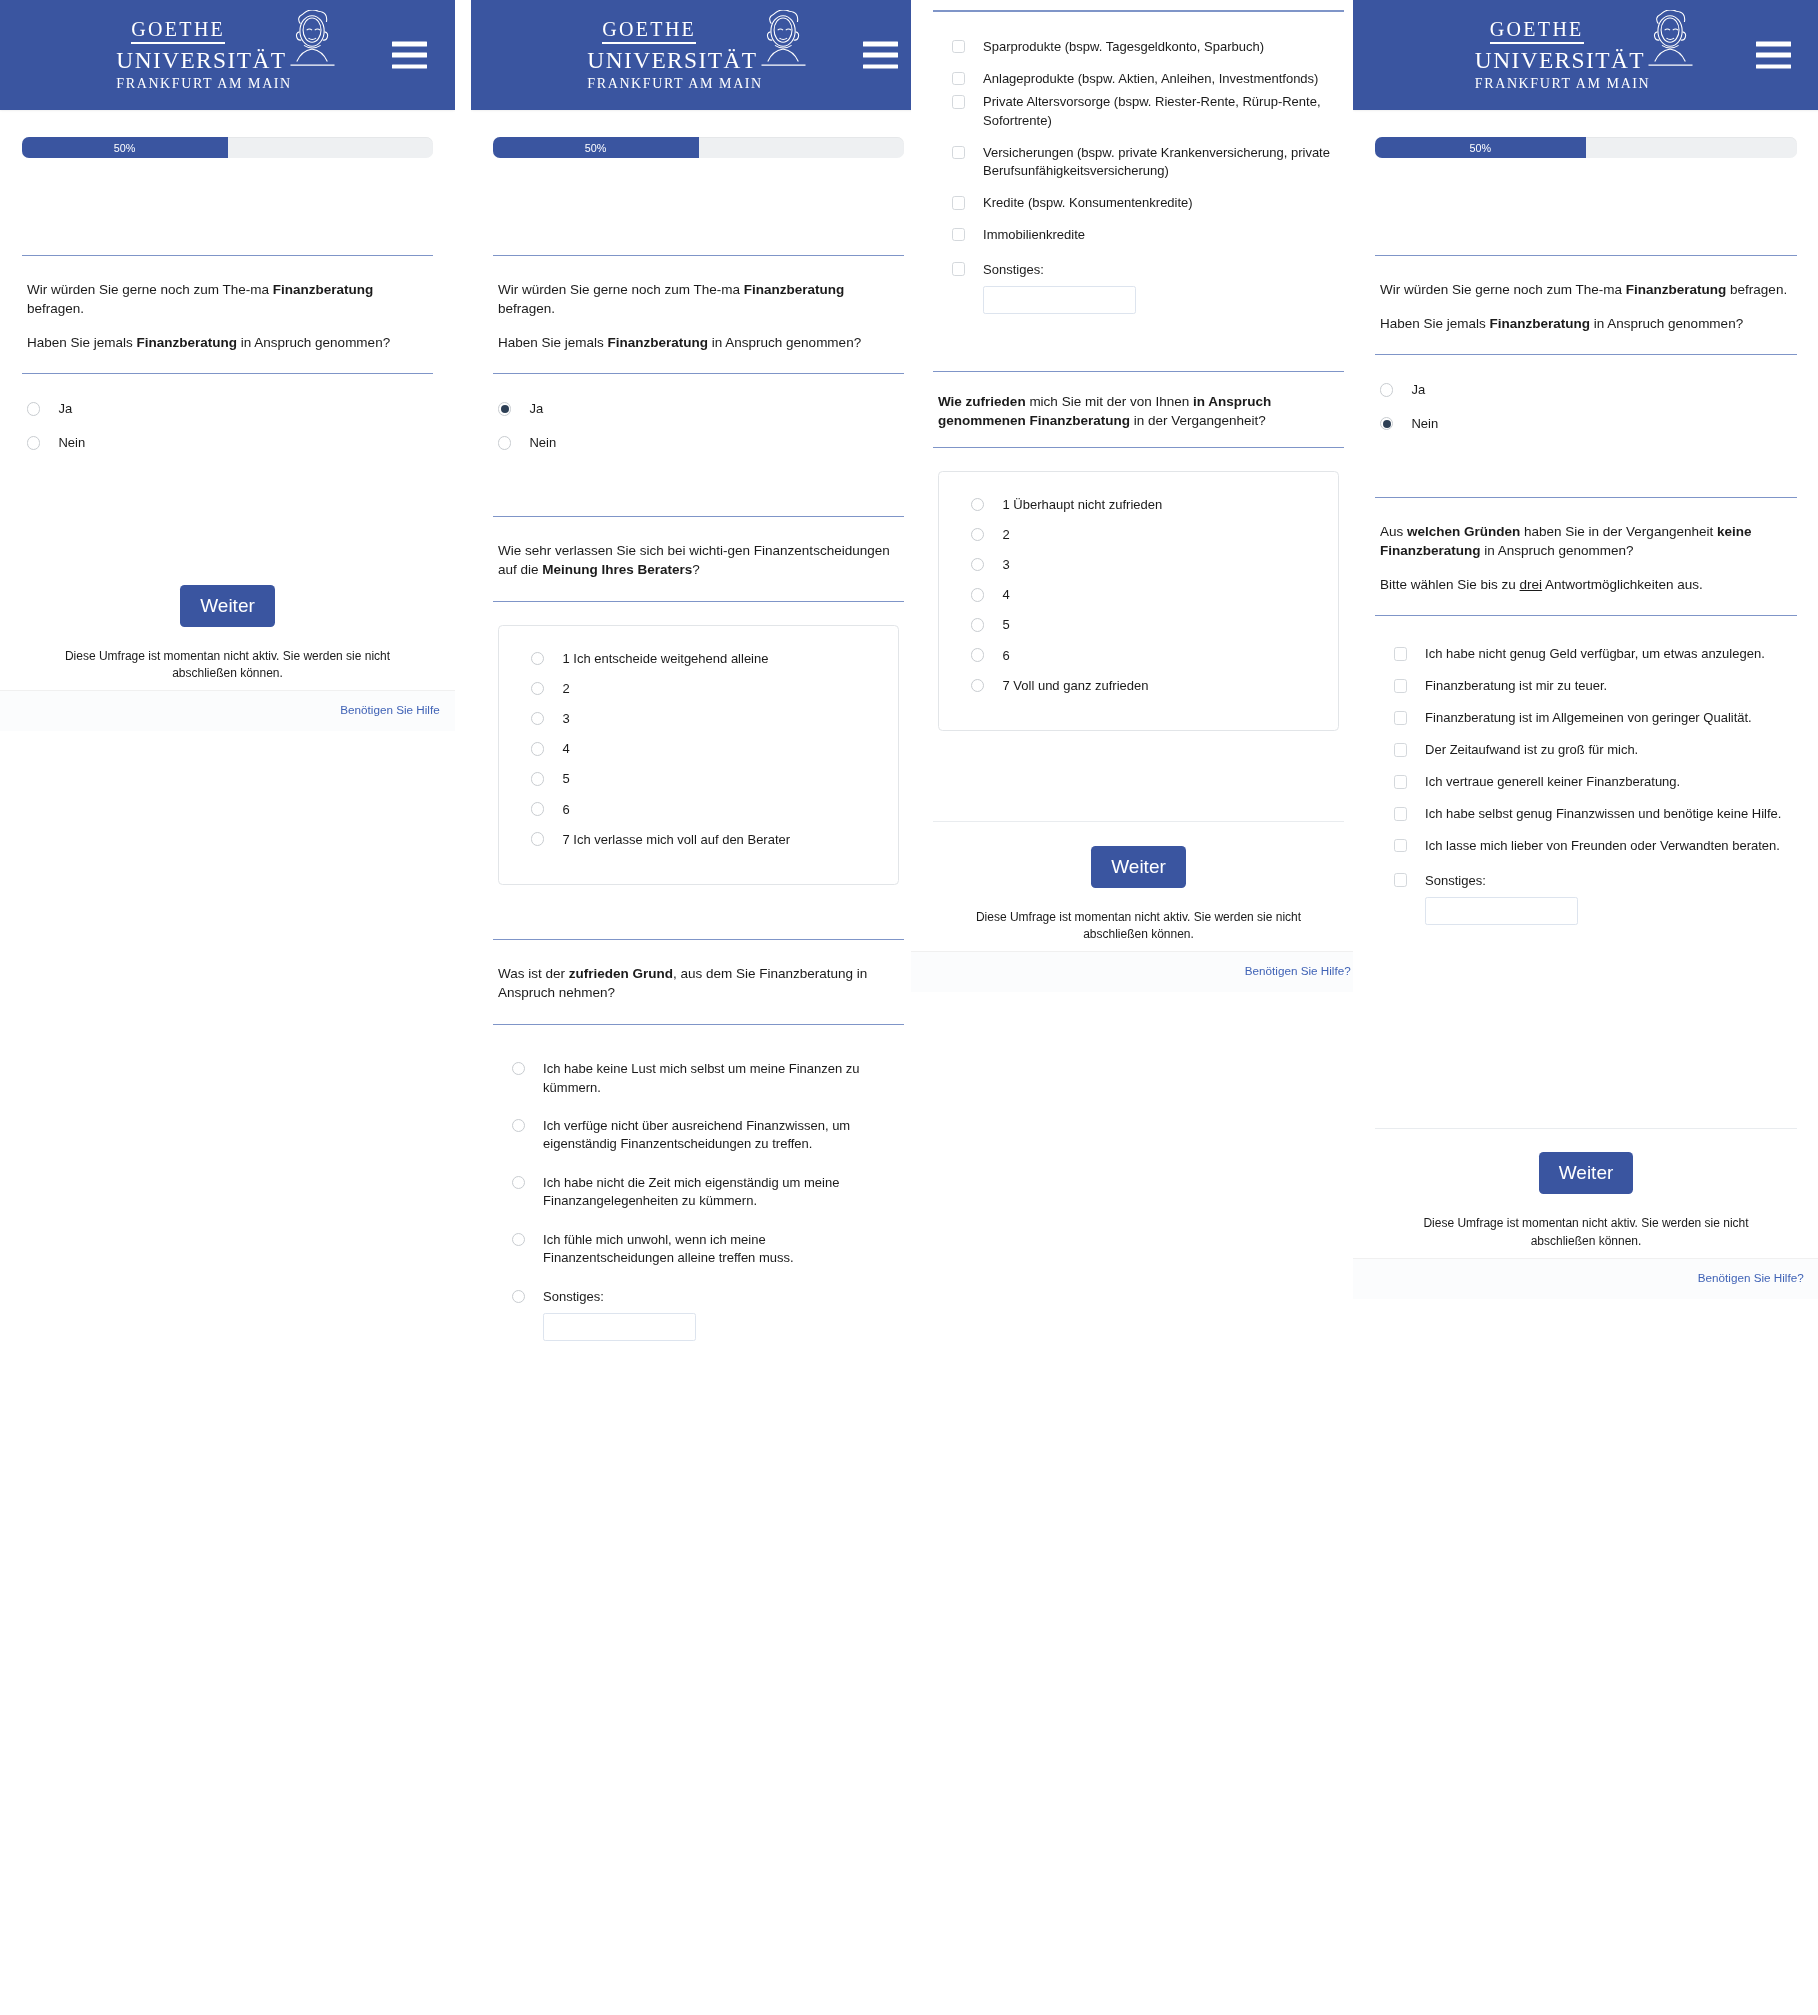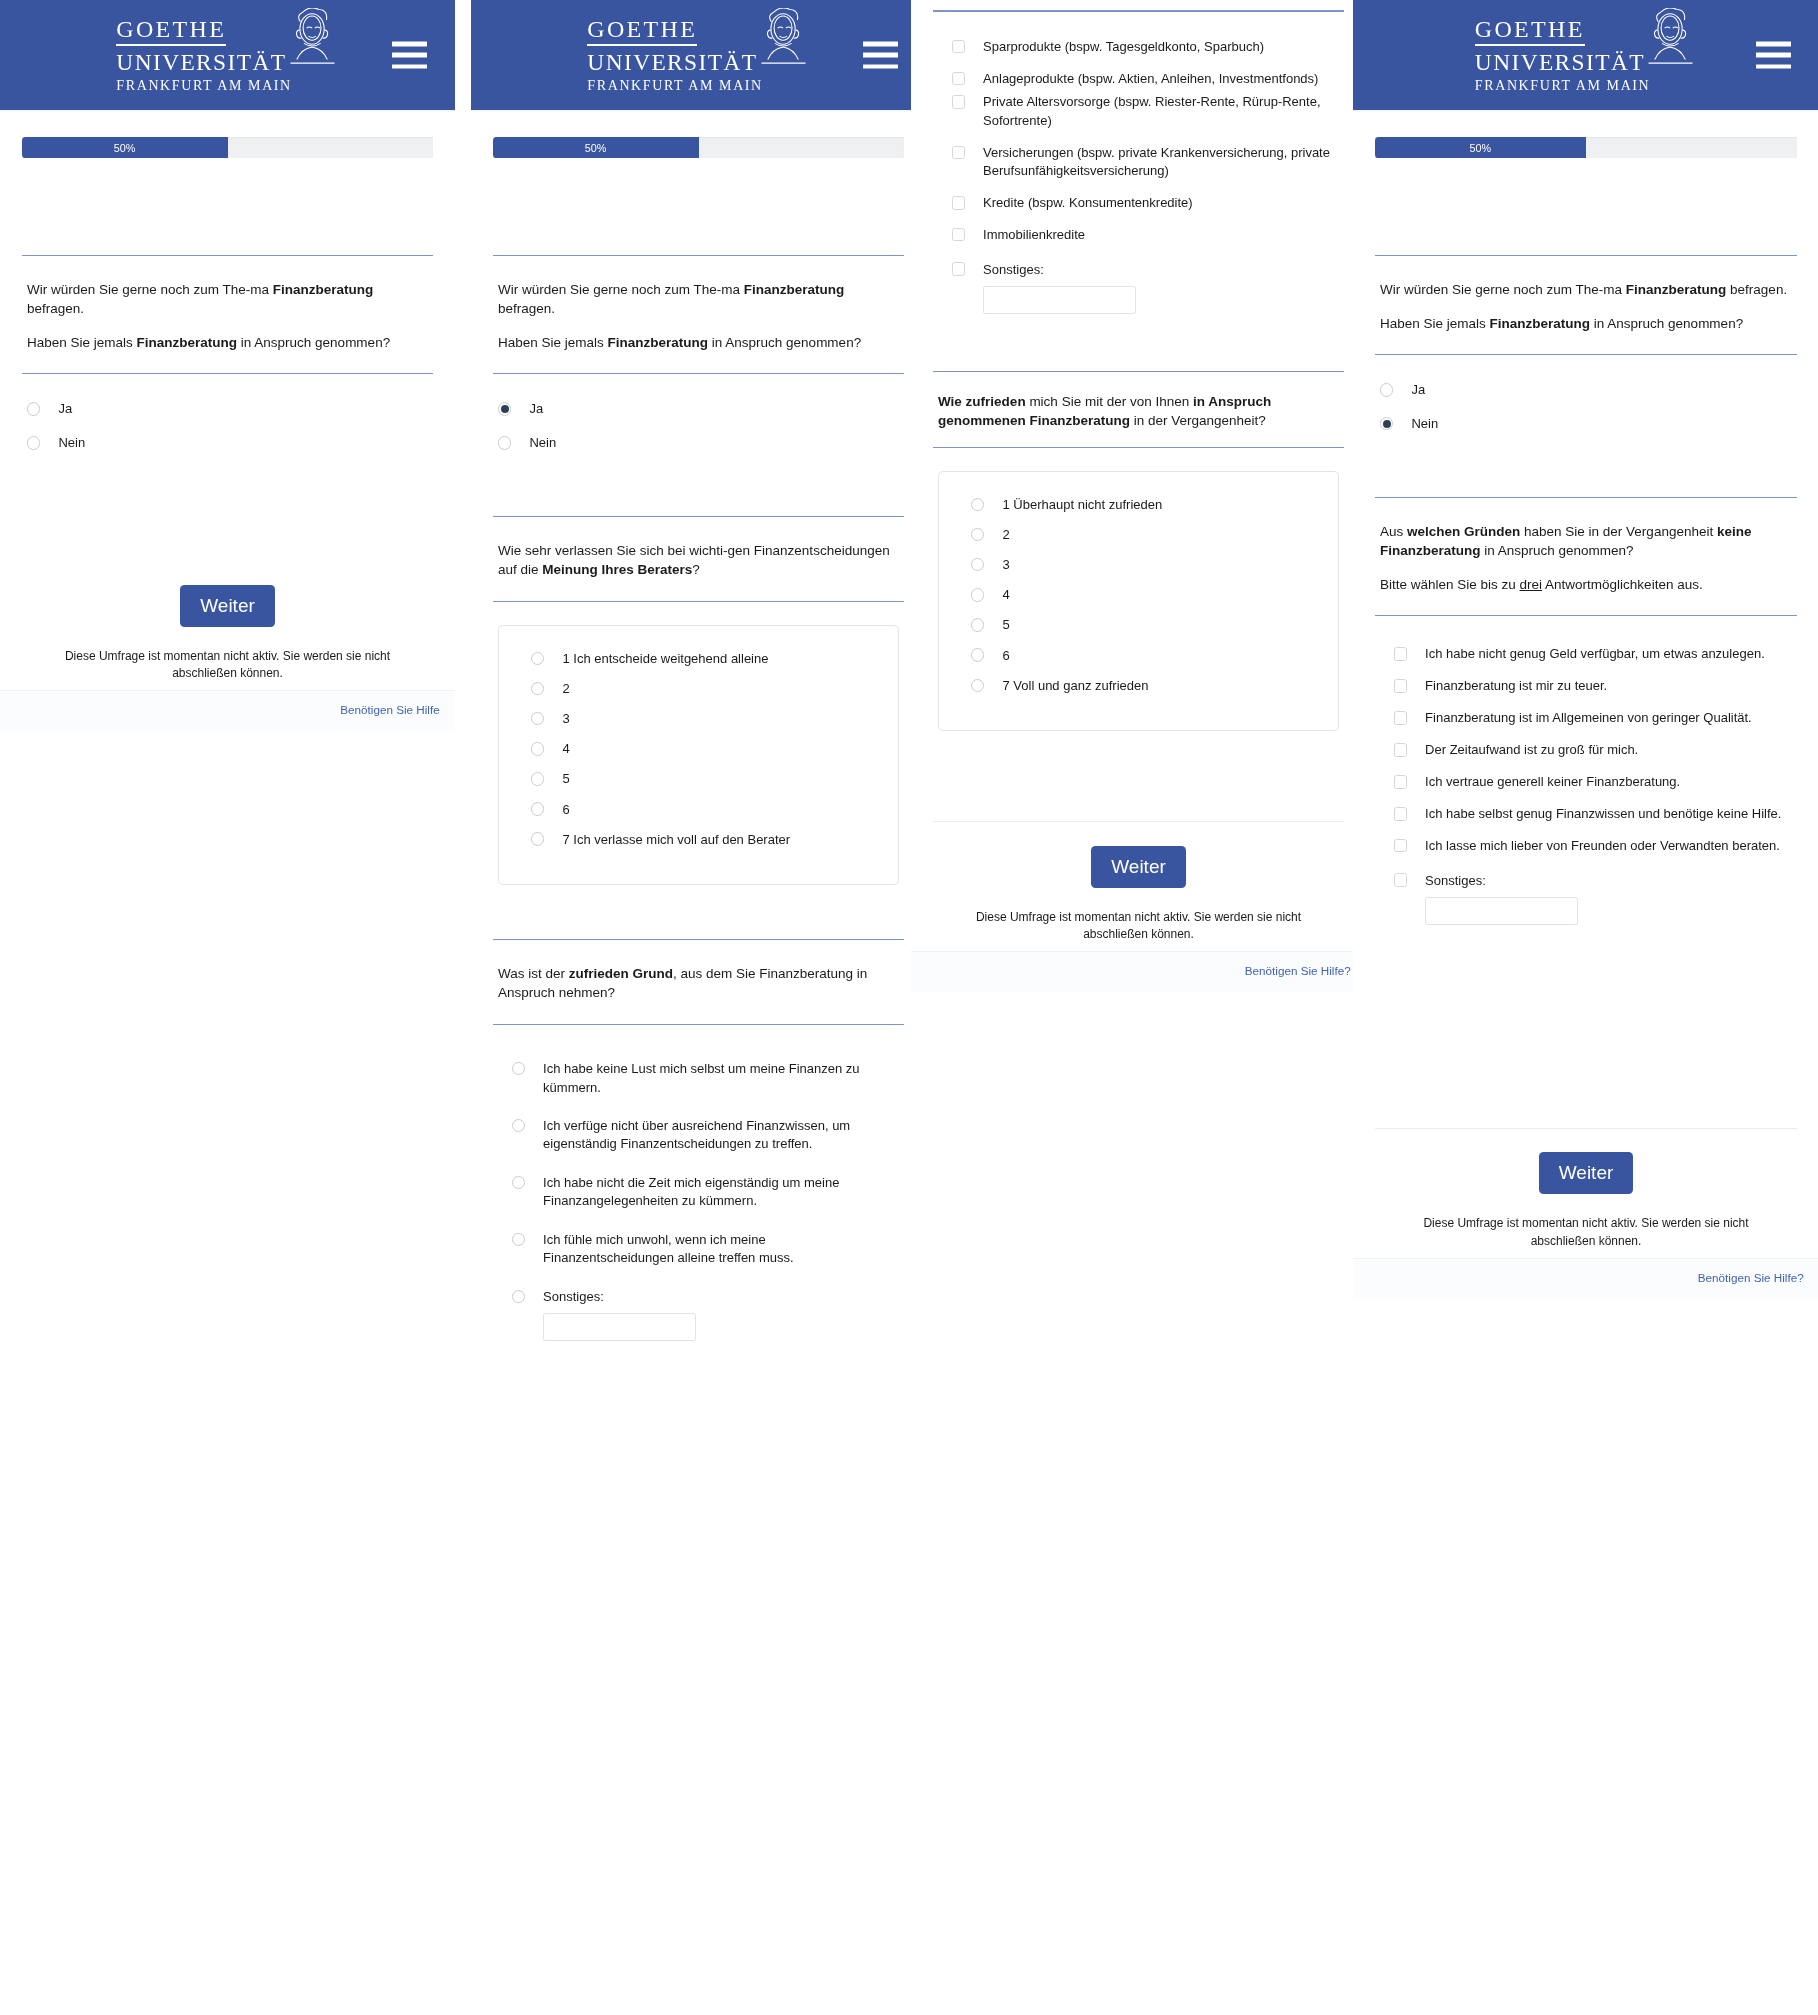--- a/index.html
+++ b/index.html
@@ -23,22 +23,22 @@
     position: relative;
     background: #3a55a0;
     height: 110px;
     display: flex; align-items: center; justify-content: center;
     box-shadow: 0 1.4px 2.7px rgba(0,0,0,.12);
   }
   .logo-wrap { display: flex; align-items: flex-start; gap: 1.8px; }
   .logo-text { color: #fff; text-align: left; line-height: 1; }
   .logo-goethe {
     font-family: "Liberation Serif", serif;
-    font-size: 24px; letter-spacing: 2.3px; font-weight: 400;
-    border-bottom: 2.3px solid #fff; padding-bottom: 2.7px; display: inline-block;
+    font-size: 20px; letter-spacing: 2.3px; font-weight: 400;
+    border-bottom: 2.3px solid #fff; padding-bottom: 2.7px; display: inline-block; margin-left: 15px;
   }
   .logo-uni {
     font-family: "Liberation Serif", serif;
     font-size: 23.4px; letter-spacing: 1.4px; margin-top: 4.5px; display: block;
   }
   .logo-city {
     font-family: "Liberation Serif", serif;
     font-size: 14px; letter-spacing: 1.6px; margin-top: 4.5px; display: block;
   }
   .goethe-head { position: relative; width: 53px; height: 68px; margin-left: -8px; margin-top: -9px; }
@@ -46,21 +46,21 @@
   .burger {
     position: absolute; right: 28px; top: 50%; transform: translateY(-50%);
     width: 35px; height: 27px; display: flex; flex-direction: column; justify-content: space-between;
     cursor: pointer;
   }
   .burger i { display: block; height: 4.5px; background: #fff; border-radius: 0.5px; }
 
   
   .progress-wrap { padding: 27px 21.6px 0 21.6px; }
   .progress {
-    position: relative; height: 21px; background: #eef0f2; border-radius: 0;
+    position: relative; height: 21px; background: #eef0f2; border-radius: 7px;
     box-shadow: inset 0 0.5px 0.9px rgba(0,0,0,.07); overflow: hidden;
   }
   .progress .fill {
     position: absolute; left: 0; top: 0; bottom: 0; width: 50%;
     background: #3a55a0; border-radius: 3.6px 0 0 3.6px;
     display: flex; align-items: center; justify-content: center;
   }
   .progress .pct { color: #fff; font-size: 10.8px; font-weight: 400; }
 
   

